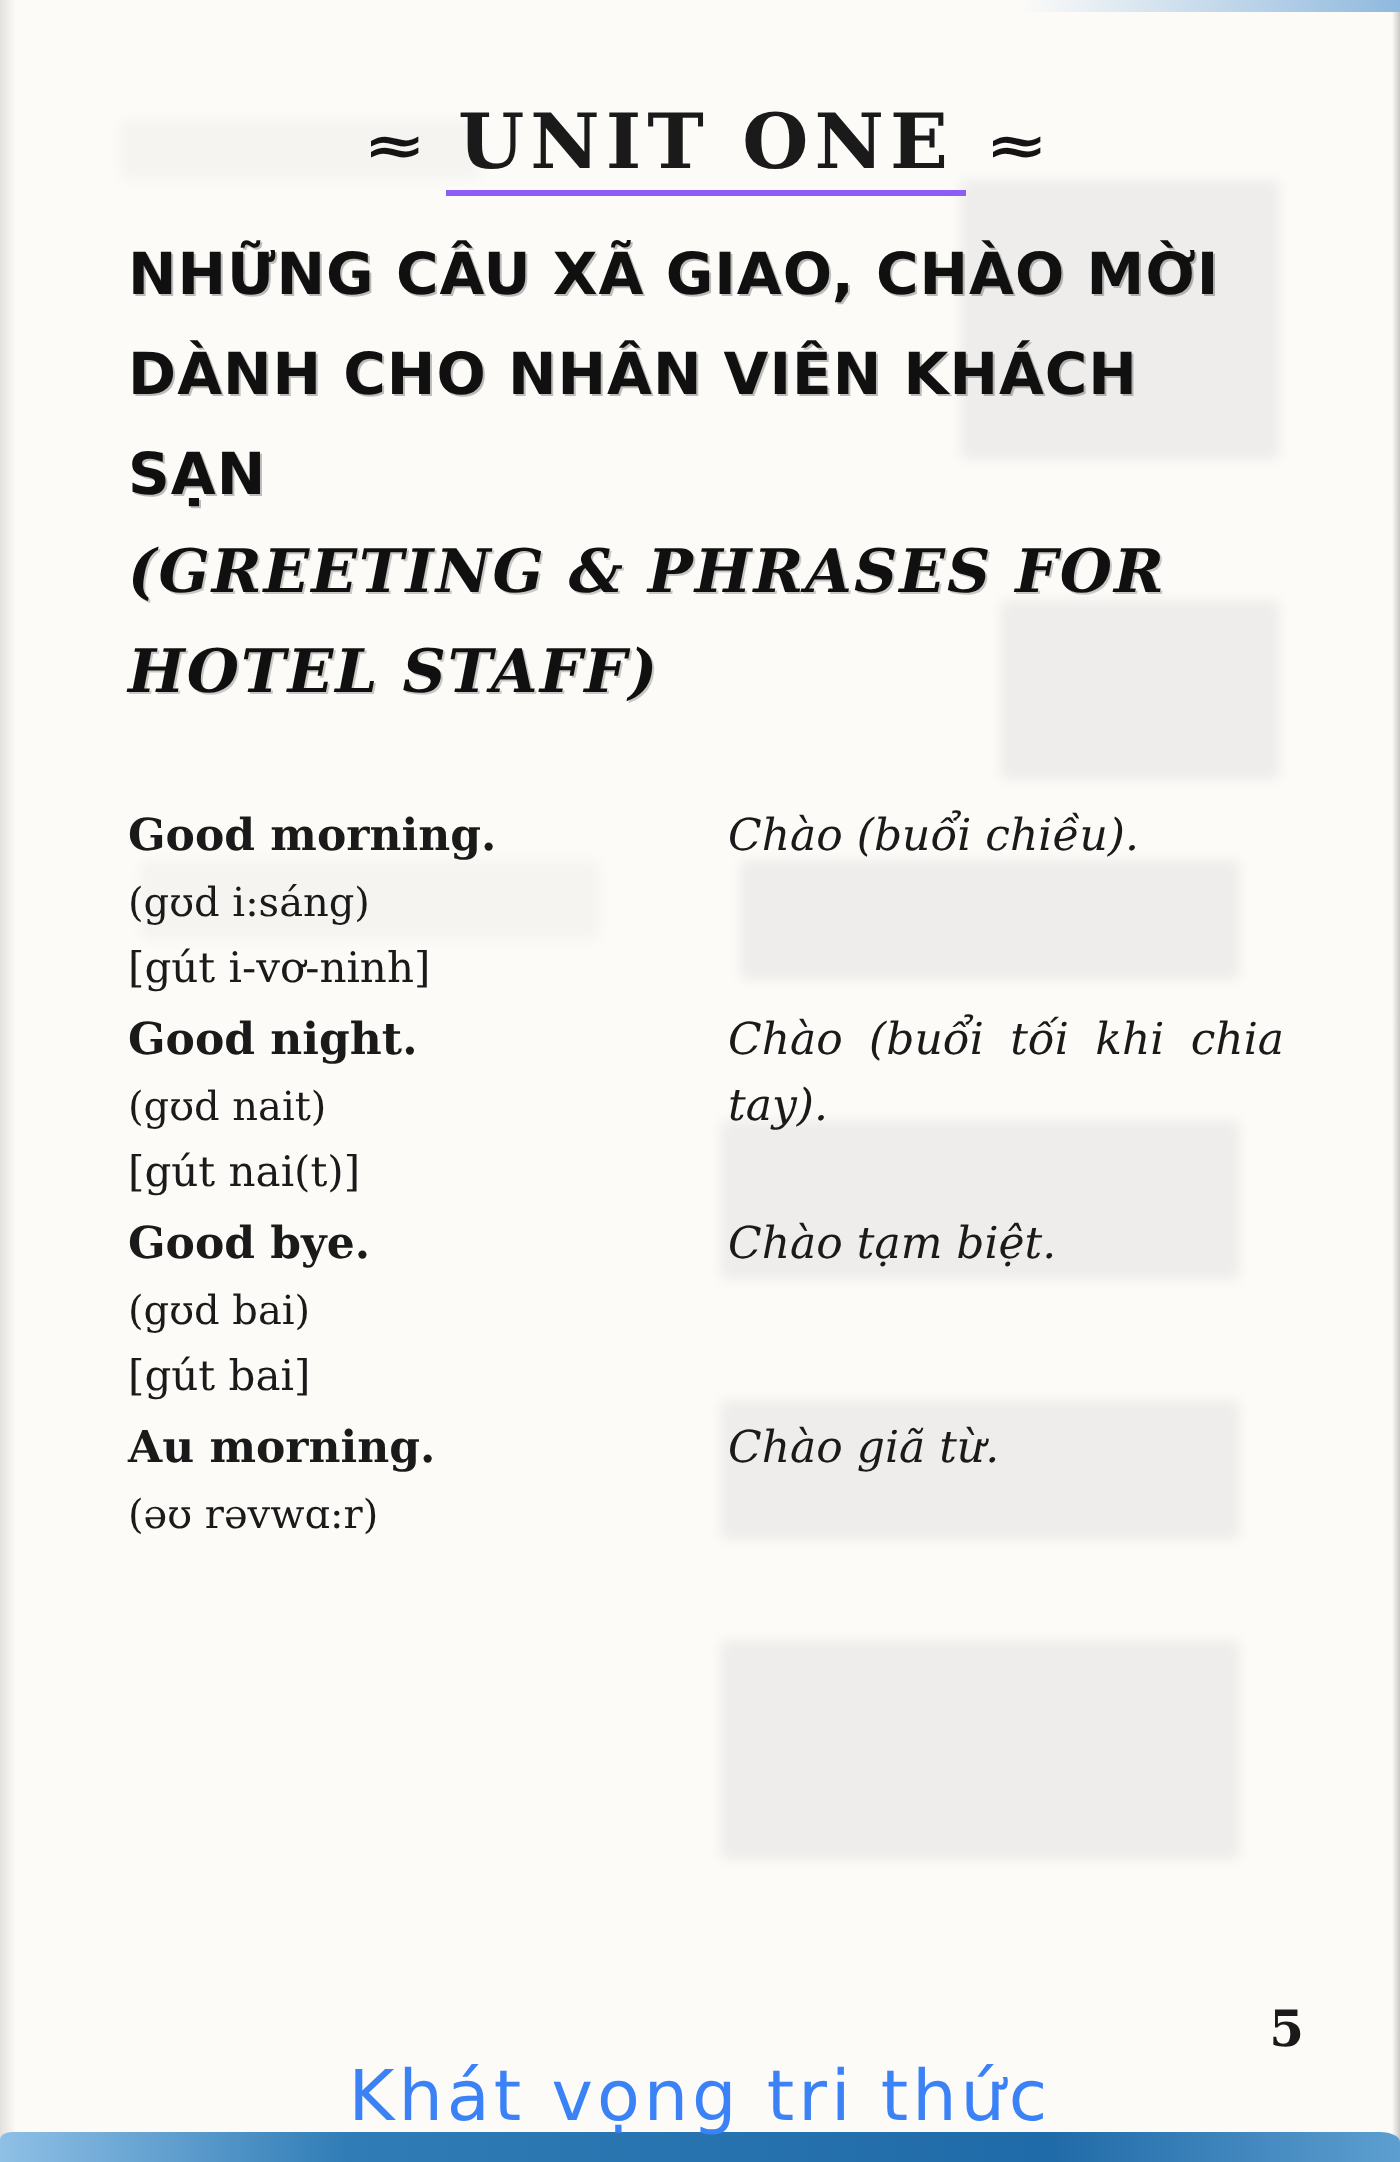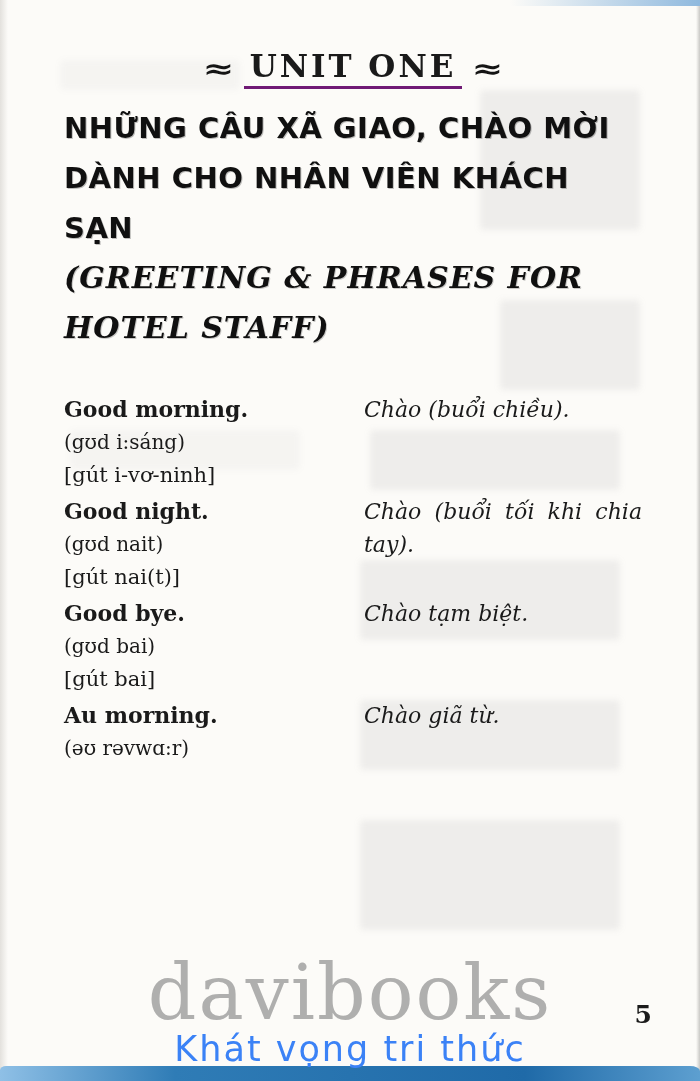--- a/index.html
+++ b/index.html
@@ -25,22 +25,22 @@
   .bleed{position:absolute;background:rgba(120,120,125,.10);filter:blur(3px);
     border-radius:4px;pointer-events:none;}
 
   .content{position:relative;padding:48px 58px 0 64px;z-index:2;}
 
   
   .unit-title-row{display:flex;justify-content:center;align-items:center;gap:14px;
     margin-bottom:14px;}
   .ornament{font-size:27px;font-weight:bold;color:#141414;transform:scaleX(1.4);}
   .unit-title{
-    font-family:"DejaVu Serif",serif;font-weight:bold;font-size:31px;
-    letter-spacing:3px;border-bottom:3px solid #701a75;padding:0 6px 2px 6px;}
+    font-family:"DejaVu Serif",serif;font-weight:bold;font-size:38px;
+    letter-spacing:3px;border-bottom:3px solid #8b5cf6;padding:0 6px 2px 6px;}
 
   
   .heading{
     font-family:"DejaVu Sans","Liberation Sans",sans-serif;
     font-weight:bold;font-size:29px;line-height:50px;
     letter-spacing:.5px;color:#101010;
     text-shadow:1px 1px 0 rgba(0,0,0,.25);}
   .subheading{
     font-family:"DejaVu Serif",serif;font-style:italic;font-weight:bold;
     font-size:30px;line-height:50px;text-align:left;letter-spacing:1px;
@@ -136,21 +136,20 @@
           <p class="en">Au morning.</p>
           <p class="ipa">(əʊ rəvwɑ:r)</p>
         </div>
         <p class="vi">Chào giã từ.</p>
       </div>
 
     </div>
   </div>
 
   <div class="watermark-block">
-    <div class="watermark-text">davibooks</div>
     <div class="watermark-tagline">Khát vọng tri thức</div>
   </div>
 
   <div class="page-number">5</div>
 
   <div class="bottom-strip"></div>
 
 </div>
 
 </body></html>

